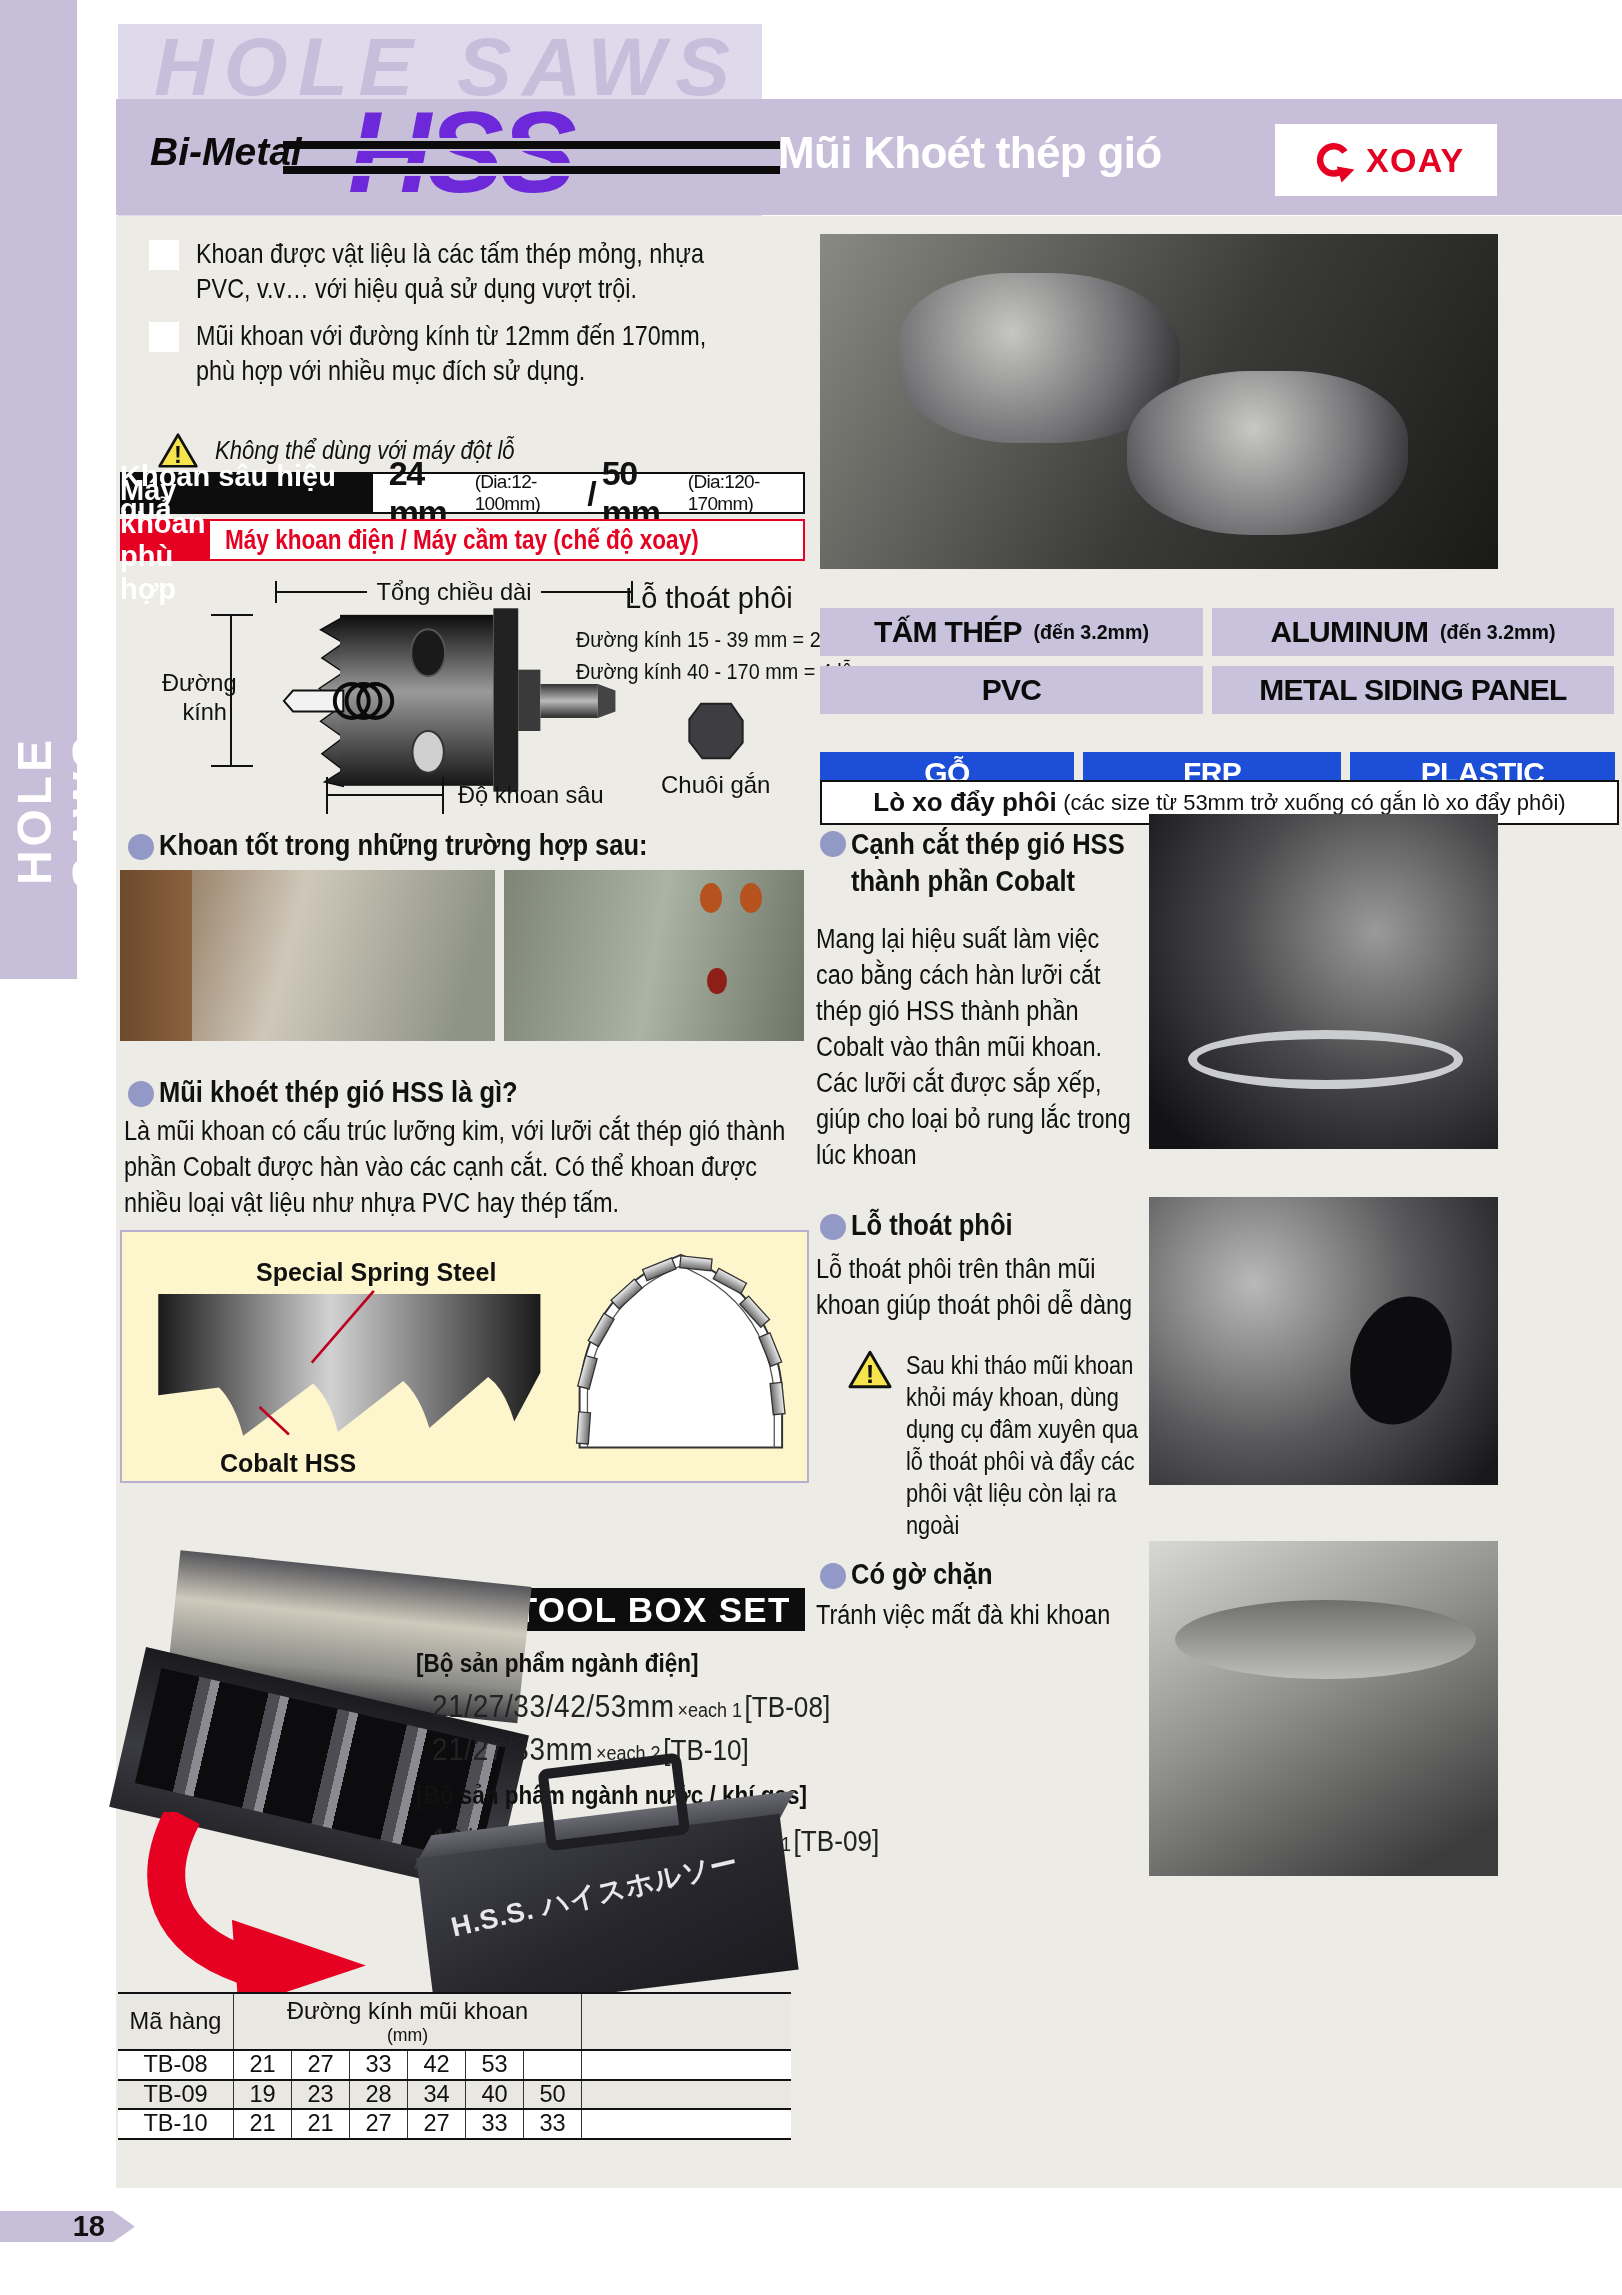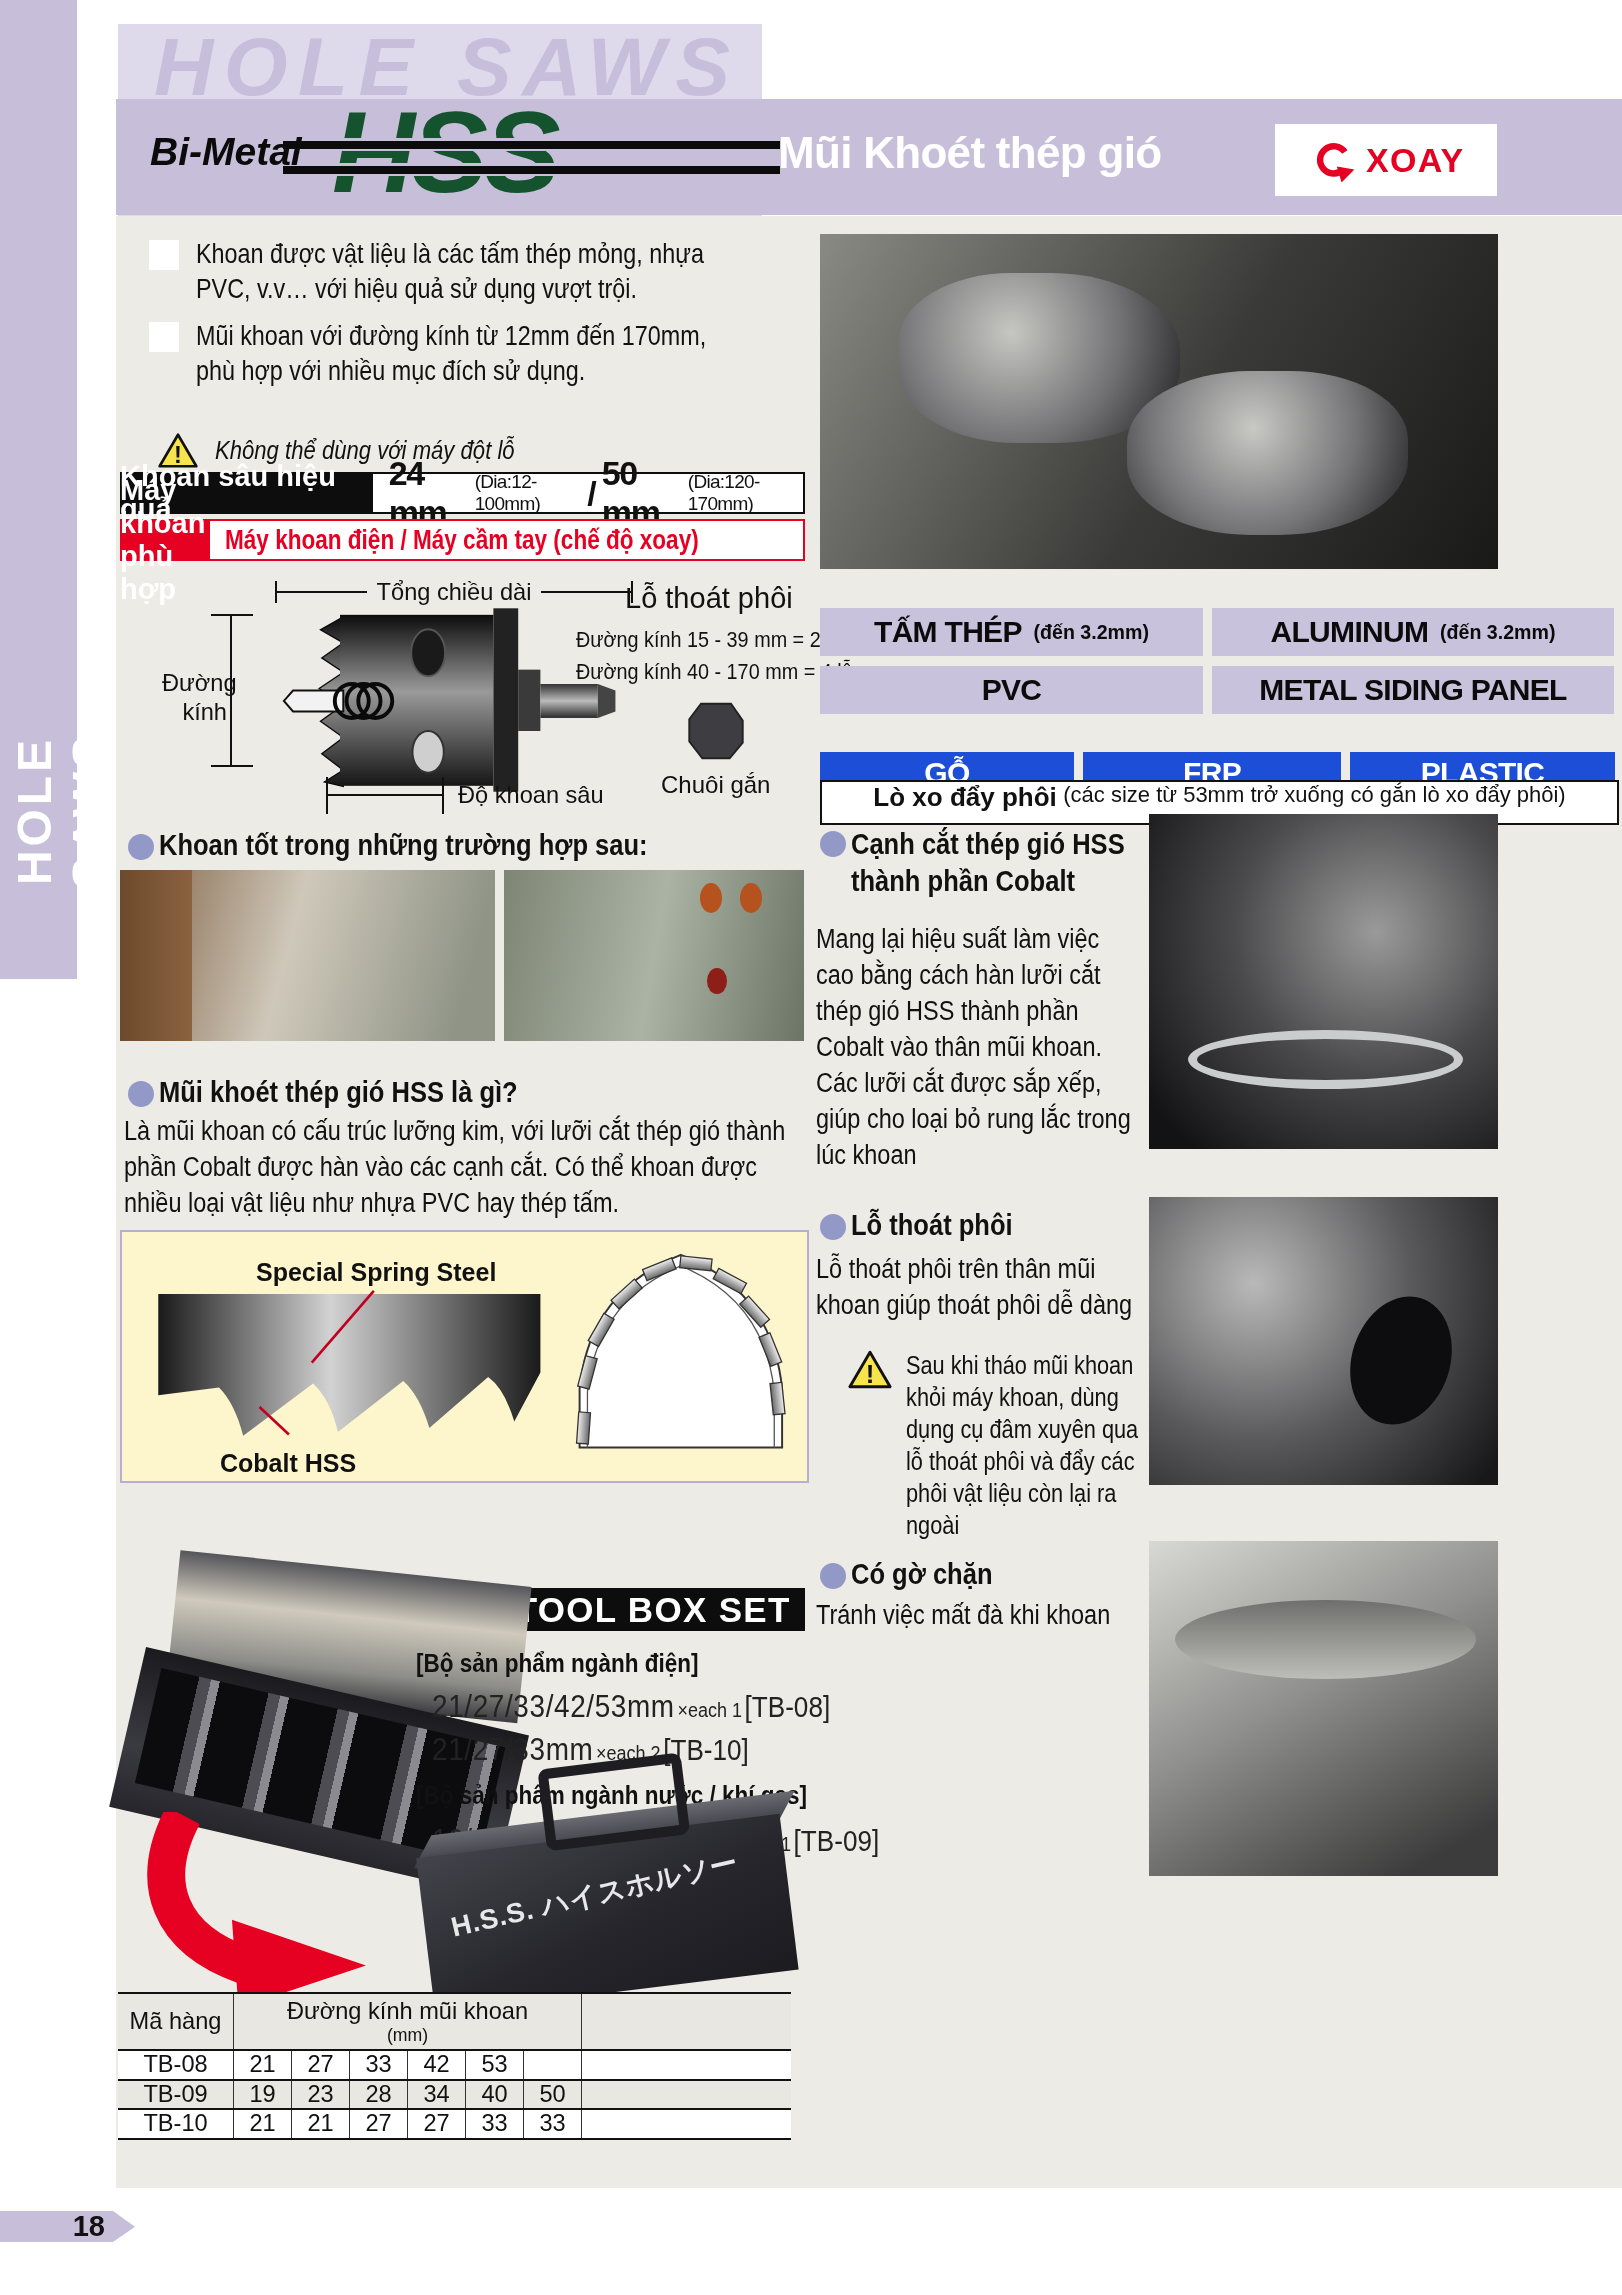--- a/index.html
+++ b/index.html
@@ -10,21 +10,21 @@
   #sidebar-strip{left:0;top:0;width:77px;height:979px;background:#c7bfd9;}
   #sidebar-label{left:6.5px;top:654px;height:314px;width:65px;
       writing-mode:vertical-rl;transform:rotate(180deg);
       font-size:48px;font-weight:700;color:#ffffff;letter-spacing:3.9px;text-align:center;}
   #banner-light{left:118px;top:23.6px;width:644px;height:192px;background:#dedaeb;}
   #banner-watermark{left:154px;top:19.6px;font-size:82px;font-weight:700;font-style:italic;
       color:#c6bedb;letter-spacing:10.5px;white-space:nowrap;}
   #band{left:116px;top:99px;width:1506px;height:116px;background:#c7bfd9;}
   #bimetal{left:34px;top:31px;font-size:39px;font-weight:700;font-style:italic;color:#0b0b0b;}
   #hss-logo{left:216px;top:-9.2px;width:379px;height:131px;}
-  #hss-text{left:0;top:0;font-size:115px;font-weight:700;font-style:italic;color:#14532d;
+  #hss-text{left:16px;top:0;font-size:115px;font-weight:700;font-style:italic;color:#6d28d9;
       letter-spacing:-3.9px;line-height:124px;}
   .logo-gap{left:-6.5px;width:393px;height:13px;background:#c7bfd9;}
   .logo-bar{left:-49px;width:497px;height:8.5px;background:#0b0b0b;}
   #band-title{left:662px;top:29px;font-size:44px;font-weight:700;color:#ffffff;letter-spacing:-0.7px;white-space:nowrap;}
   #xoay-box{left:1159px;top:25px;width:222px;height:72px;background:#ffffff;
       display:flex;align-items:center;justify-content:center;gap:10.5px;}
   #xoay-label{font-size:34px;font-weight:700;color:#e60021;letter-spacing:1.3px;}
   
   #content-bg{left:116px;top:216px;width:1506px;height:1972px;background:#ecebe5;}
   
@@ -54,21 +54,21 @@
   .dim-label{font-size:23.6px;}
   .dim-tick{background:#111;}
   .leader{stroke:#c00020;stroke-width:4;}
   
   .mat-box{background:#c9c2dc;display:flex;align-items:center;justify-content:center;gap:11.8px;}
   .mat-label{font-size:30px;font-weight:700;color:#0b0b0b;letter-spacing:-0.7px;}
   .mat-note{font-size:19.6px;font-weight:700;color:#0b0b0b;}
   .mat-light{background:#1d4ed8;margin-top:28px;}
   .mat-light .mat-label{color:#ffffff;}
   #spring-box{left:820px;top:780px;width:795px;height:41px;background:#ffffff;border:2.6px solid #111;
-      display:flex;align-items:flex-start;justify-content:center;gap:6.5px;white-space:nowrap;}
+      display:flex;align-items:center;justify-content:center;gap:6.5px;white-space:nowrap;}
   #spring-bold{font-size:26px;font-weight:700;}
   #spring-rest{font-size:22px;}
   
   .h-dot{width:26px;height:26px;border-radius:50%;background:#9399c7;flex:0 0 auto;margin-top:5.2px;}
   .sec-h{display:flex;gap:5.2px;align-items:flex-start;}
   .sec-h .t{font-size:29px;font-weight:700;transform:scaleX(.88);transform-origin:0 0;white-space:nowrap;}
   .sec-h .t2{font-size:29px;font-weight:700;transform:scaleX(.88);transform-origin:0 0;width:353px;line-height:37px;}
   .body-text{font-size:27px;line-height:36px;transform:scaleX(.87);transform-origin:0 0;}
   
   .photo{background:linear-gradient(120deg,#8a8a84,#3a3a38 55%,#191918);}

